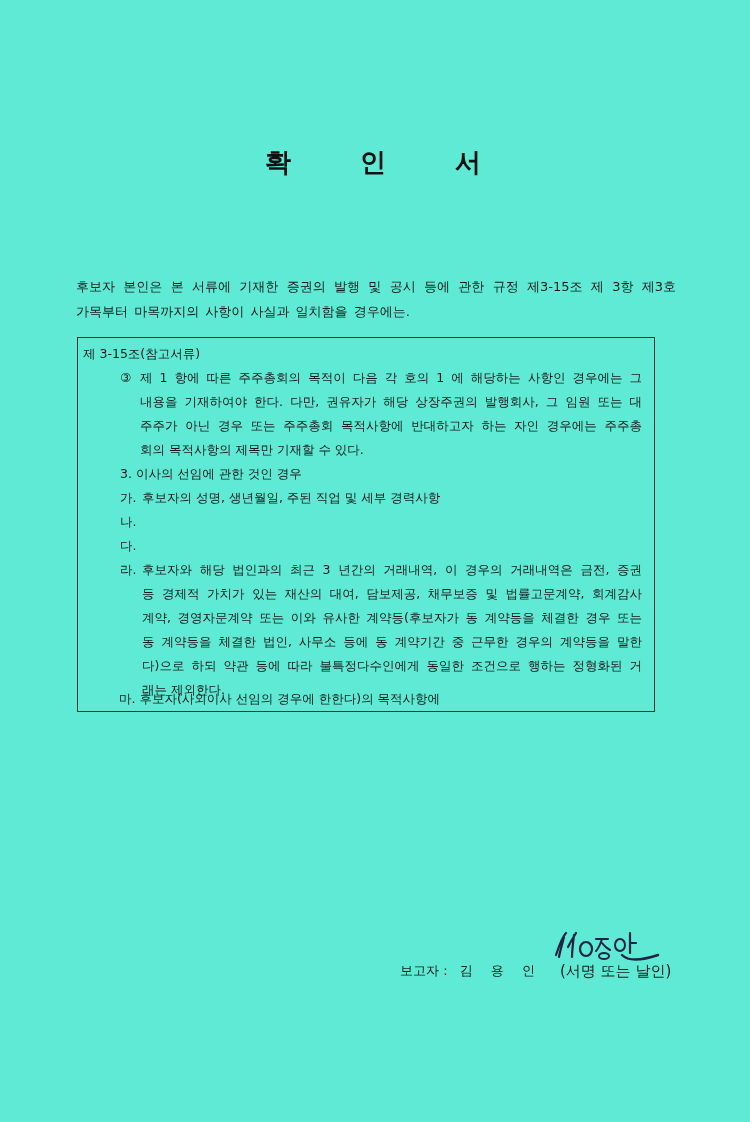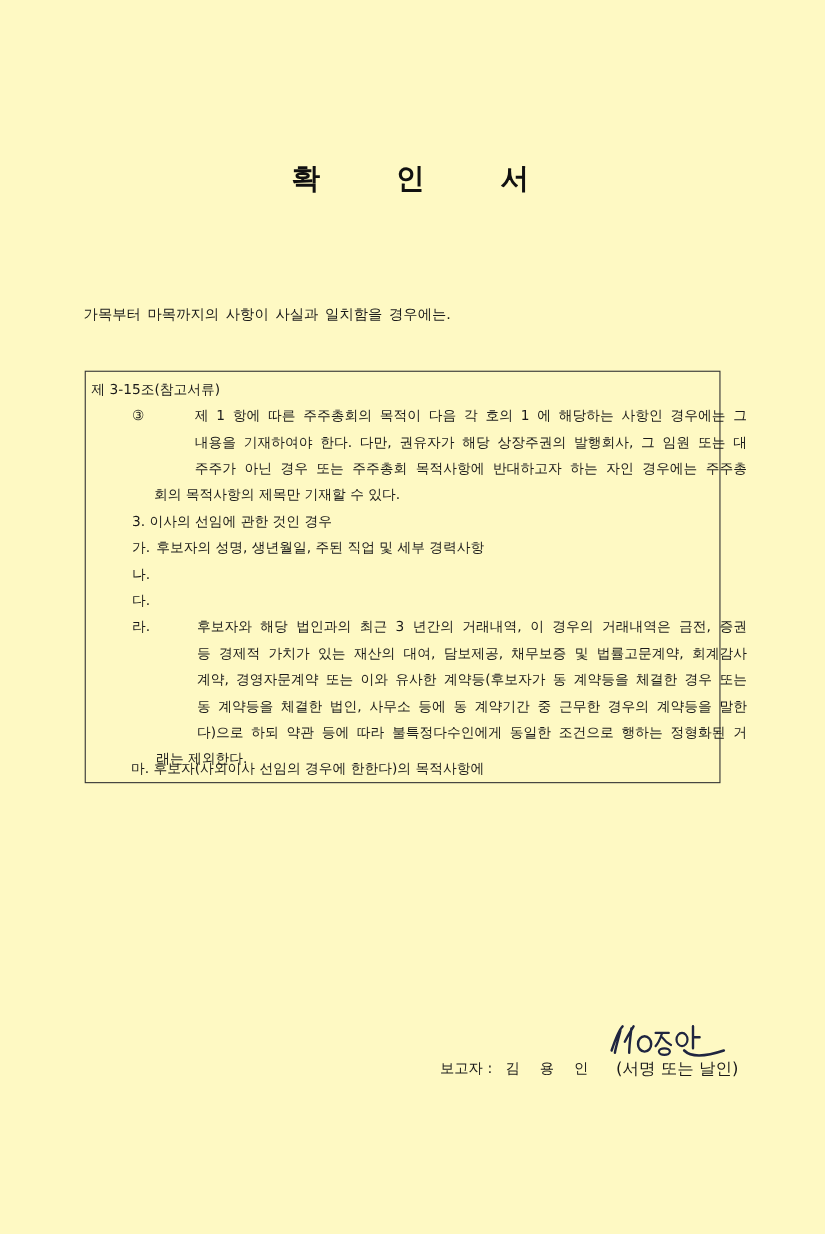--- a/index.html
+++ b/index.html
@@ -12,21 +12,21 @@
       height: 1122px;
       position: relative;
       overflow: hidden;
       font-family: "DejaVu Sans", "Liberation Sans", sans-serif;
       color: #1a1a1a;
     }
     .page {
       position: absolute;
       left: 0; top: 0;
       width: 750px; height: 1122px;
-      background: #fef9c3;
+      background: #5eead4;
     }
     .title {
       position: absolute;
       top: 145px;
       left: 0;
       width: 750px;
       text-align: center;
       font-size: 26px;
       font-weight: bold;
       letter-spacing: 30px;
@@ -59,21 +59,20 @@
       font-size: 12.5px;
     }
     .ref-box .row {
       position: absolute;
       white-space: nowrap;
       line-height: 23px;
     }
     .ref-box .row.just {
       text-align: justify;
       text-align-last: justify;
-      margin-left: 37px;
     }
     .date {
       position: absolute;
       top: 818px;
       left: 0;
       width: 750px;
       text-align: center;
       font-size: 13px;
       padding-left: 20px;
       box-sizing: border-box;
@@ -109,20 +108,21 @@
     }
   </style>
 </head>
 <body>
 
 <div class="page">
 
   <div class="title">확 인 서</div>
 
   <div class="intro">
+    <span class="line justify">후보자 본인은 본 서류에 기재한 증권의 발행 및 공시 등에 관한 규정 제3-15조 제 3항 제3호</span>
     <span class="line">가목부터 마목까지의 사항이 사실과 일치함을 경우에는.</span>
   </div>
 
   <div class="ref-box">
     <div class="row" style="left:5px; top:4px;">제 3-15조(참고서류)</div>
 
     <div class="row" style="left:42px; top:28px;">③</div>
     <div class="row just" style="left:62px; top:28px; width:502px;">제 1 항에 따른 주주총회의 목적이 다음 각 호의 1 에 해당하는 사항인 경우에는 그</div>
     <div class="row just" style="left:62px; top:52px; width:502px;">내용을 기재하여야 한다. 다만, 권유자가 해당 상장주권의 발행회사, 그 임원 또는 대</div>
     <div class="row just" style="left:62px; top:76px; width:502px;">주주가 아닌 경우 또는 주주총회 목적사항에 반대하고자 하는 자인 경우에는 주주총</div>

